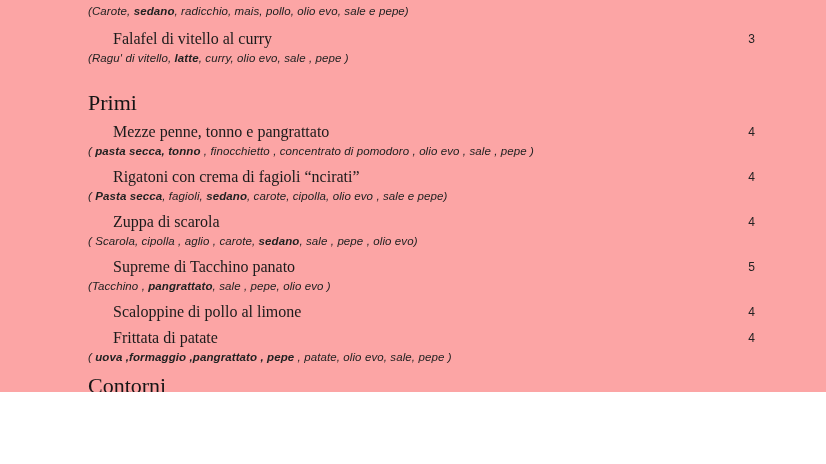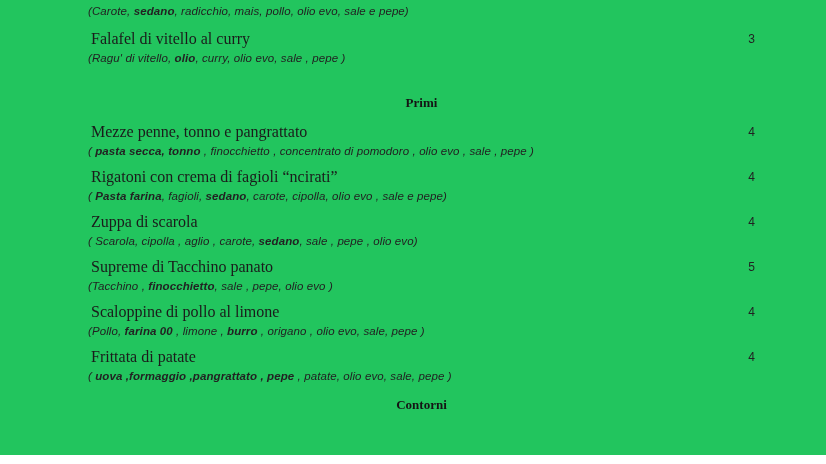--- a/index.html
+++ b/index.html
@@ -3,22 +3,22 @@
 <meta charset="utf-8">
 <style>
   html, body {
     margin: 0;
     padding: 0;
     background: #ffffff;
   }
   .page {
     position: relative;
     width: 826px;
-    height: 455px;
-    background: #22c55e;
+    height: 392px;
+    background: #fca5a5;
     overflow: hidden;
     box-sizing: border-box;
     padding: 2px 71px 0 88px;
     font-family: "Liberation Serif", serif;
     color: #1b1b1b;
   }
   .block-ingredients {
     font-family: "Liberation Sans", sans-serif;
     font-style: italic;
     font-size: 11.5px;
@@ -33,97 +33,96 @@
   .standalone-ingredients {
     margin-bottom: 8px;
   }
   .item {
     margin-bottom: 6px;
   }
   .item-row {
     display: flex;
     align-items: flex-end;
     line-height: 20px;
+    margin-left: 22px;
   }
   .item-name {
     flex: 1 1 auto;
     font-family: "Liberation Serif", serif;
     font-size: 16px;
     color: #1b1b1b;
     padding-left: 3px;
     white-space: nowrap;
   }
   .item-price {
     flex: 0 0 auto;
     font-family: "Liberation Sans", sans-serif;
     font-size: 12px;
     color: #222222;
     text-align: right;
   }
   .section-header {
-    text-align: center;
     font-family: "Liberation Serif", serif;
-    font-weight: bold;
-    font-size: 13px;
+    font-weight: normal;
+    font-size: 22px;
     line-height: 21px;
     margin: 8px 0 9px 0;
     color: #151515;
   }
   .section-header.first-gap {
     margin-top: 24px;
   }
 </style>
 </head>
 <body>
 
 <div class="page">
   <div id="menu-blocks">
       <div class="block-ingredients standalone-ingredients"><span class="seg-normal">(Carote, </span><span class="seg-bold">sedano</span><span class="seg-normal">, radicchio, mais, pollo, olio evo, sale e pepe)</span></div>
       <div class="item">
         <div class="item-row">
           <span class="item-name">Falafel di vitello al curry</span>
           <span class="item-price">3</span>
         </div>
-        <div class="block-ingredients"><span class="seg-normal">(Ragu' di vitello, </span><span class="seg-bold">olio</span><span class="seg-normal">, curry, olio evo, sale , pepe )</span></div>
+        <div class="block-ingredients"><span class="seg-normal">(Ragu' di vitello, </span><span class="seg-bold">latte</span><span class="seg-normal">, curry, olio evo, sale , pepe )</span></div>
       </div>
       <div class="section-header first-gap">Primi</div>
       <div class="item">
         <div class="item-row">
           <span class="item-name">Mezze penne, tonno e pangrattato</span>
           <span class="item-price">4</span>
         </div>
         <div class="block-ingredients"><span class="seg-normal">( </span><span class="seg-bold">pasta secca, tonno</span><span class="seg-normal"> , finocchietto , concentrato di pomodoro , olio evo , sale , pepe )</span></div>
       </div>
       <div class="item">
         <div class="item-row">
           <span class="item-name">Rigatoni con crema di fagioli “ncirati”</span>
           <span class="item-price">4</span>
         </div>
-        <div class="block-ingredients"><span class="seg-normal">( </span><span class="seg-bold">Pasta farina</span><span class="seg-normal">, fagioli, </span><span class="seg-bold">sedano</span><span class="seg-normal">, carote, cipolla, olio evo , sale e pepe)</span></div>
+        <div class="block-ingredients"><span class="seg-normal">( </span><span class="seg-bold">Pasta secca</span><span class="seg-normal">, fagioli, </span><span class="seg-bold">sedano</span><span class="seg-normal">, carote, cipolla, olio evo , sale e pepe)</span></div>
       </div>
       <div class="item">
         <div class="item-row">
           <span class="item-name">Zuppa di scarola</span>
           <span class="item-price">4</span>
         </div>
         <div class="block-ingredients"><span class="seg-normal">( Scarola, cipolla , aglio , carote, </span><span class="seg-bold">sedano</span><span class="seg-normal">, sale , pepe , olio evo)</span></div>
       </div>
       <div class="item">
         <div class="item-row">
           <span class="item-name">Supreme di Tacchino panato</span>
           <span class="item-price">5</span>
         </div>
-        <div class="block-ingredients"><span class="seg-normal">(Tacchino , </span><span class="seg-bold">finocchietto</span><span class="seg-normal">, sale , pepe, olio evo )</span></div>
+        <div class="block-ingredients"><span class="seg-normal">(Tacchino , </span><span class="seg-bold">pangrattato</span><span class="seg-normal">, sale , pepe, olio evo )</span></div>
       </div>
       <div class="item">
         <div class="item-row">
           <span class="item-name">Scaloppine di pollo al limone</span>
           <span class="item-price">4</span>
         </div>
-        <div class="block-ingredients"><span class="seg-normal">(Pollo,  </span><span class="seg-bold">farina 00</span><span class="seg-normal"> , limone , </span><span class="seg-bold">burro</span><span class="seg-normal"> , origano , olio evo, sale, pepe )</span></div>
       </div>
       <div class="item">
         <div class="item-row">
           <span class="item-name">Frittata di patate</span>
           <span class="item-price">4</span>
         </div>
         <div class="block-ingredients"><span class="seg-normal">( </span><span class="seg-bold">uova ,formaggio ,pangrattato , pepe</span><span class="seg-normal"> , patate, olio evo, sale, pepe )</span></div>
       </div>
       <div class="section-header">Contorni</div>
     </div>

